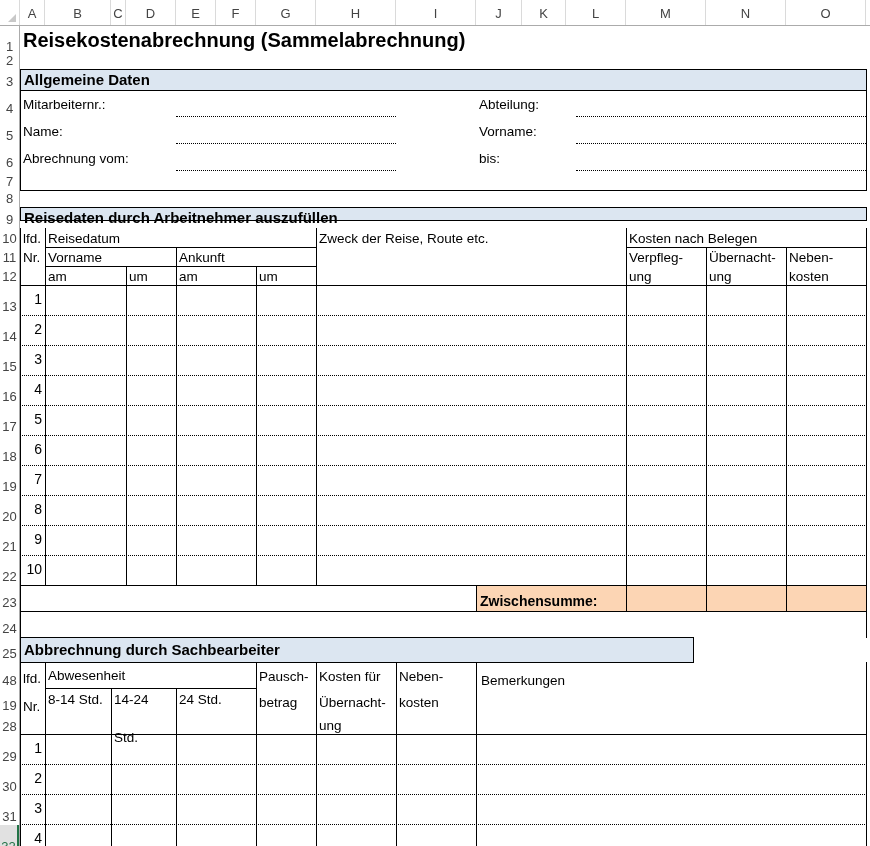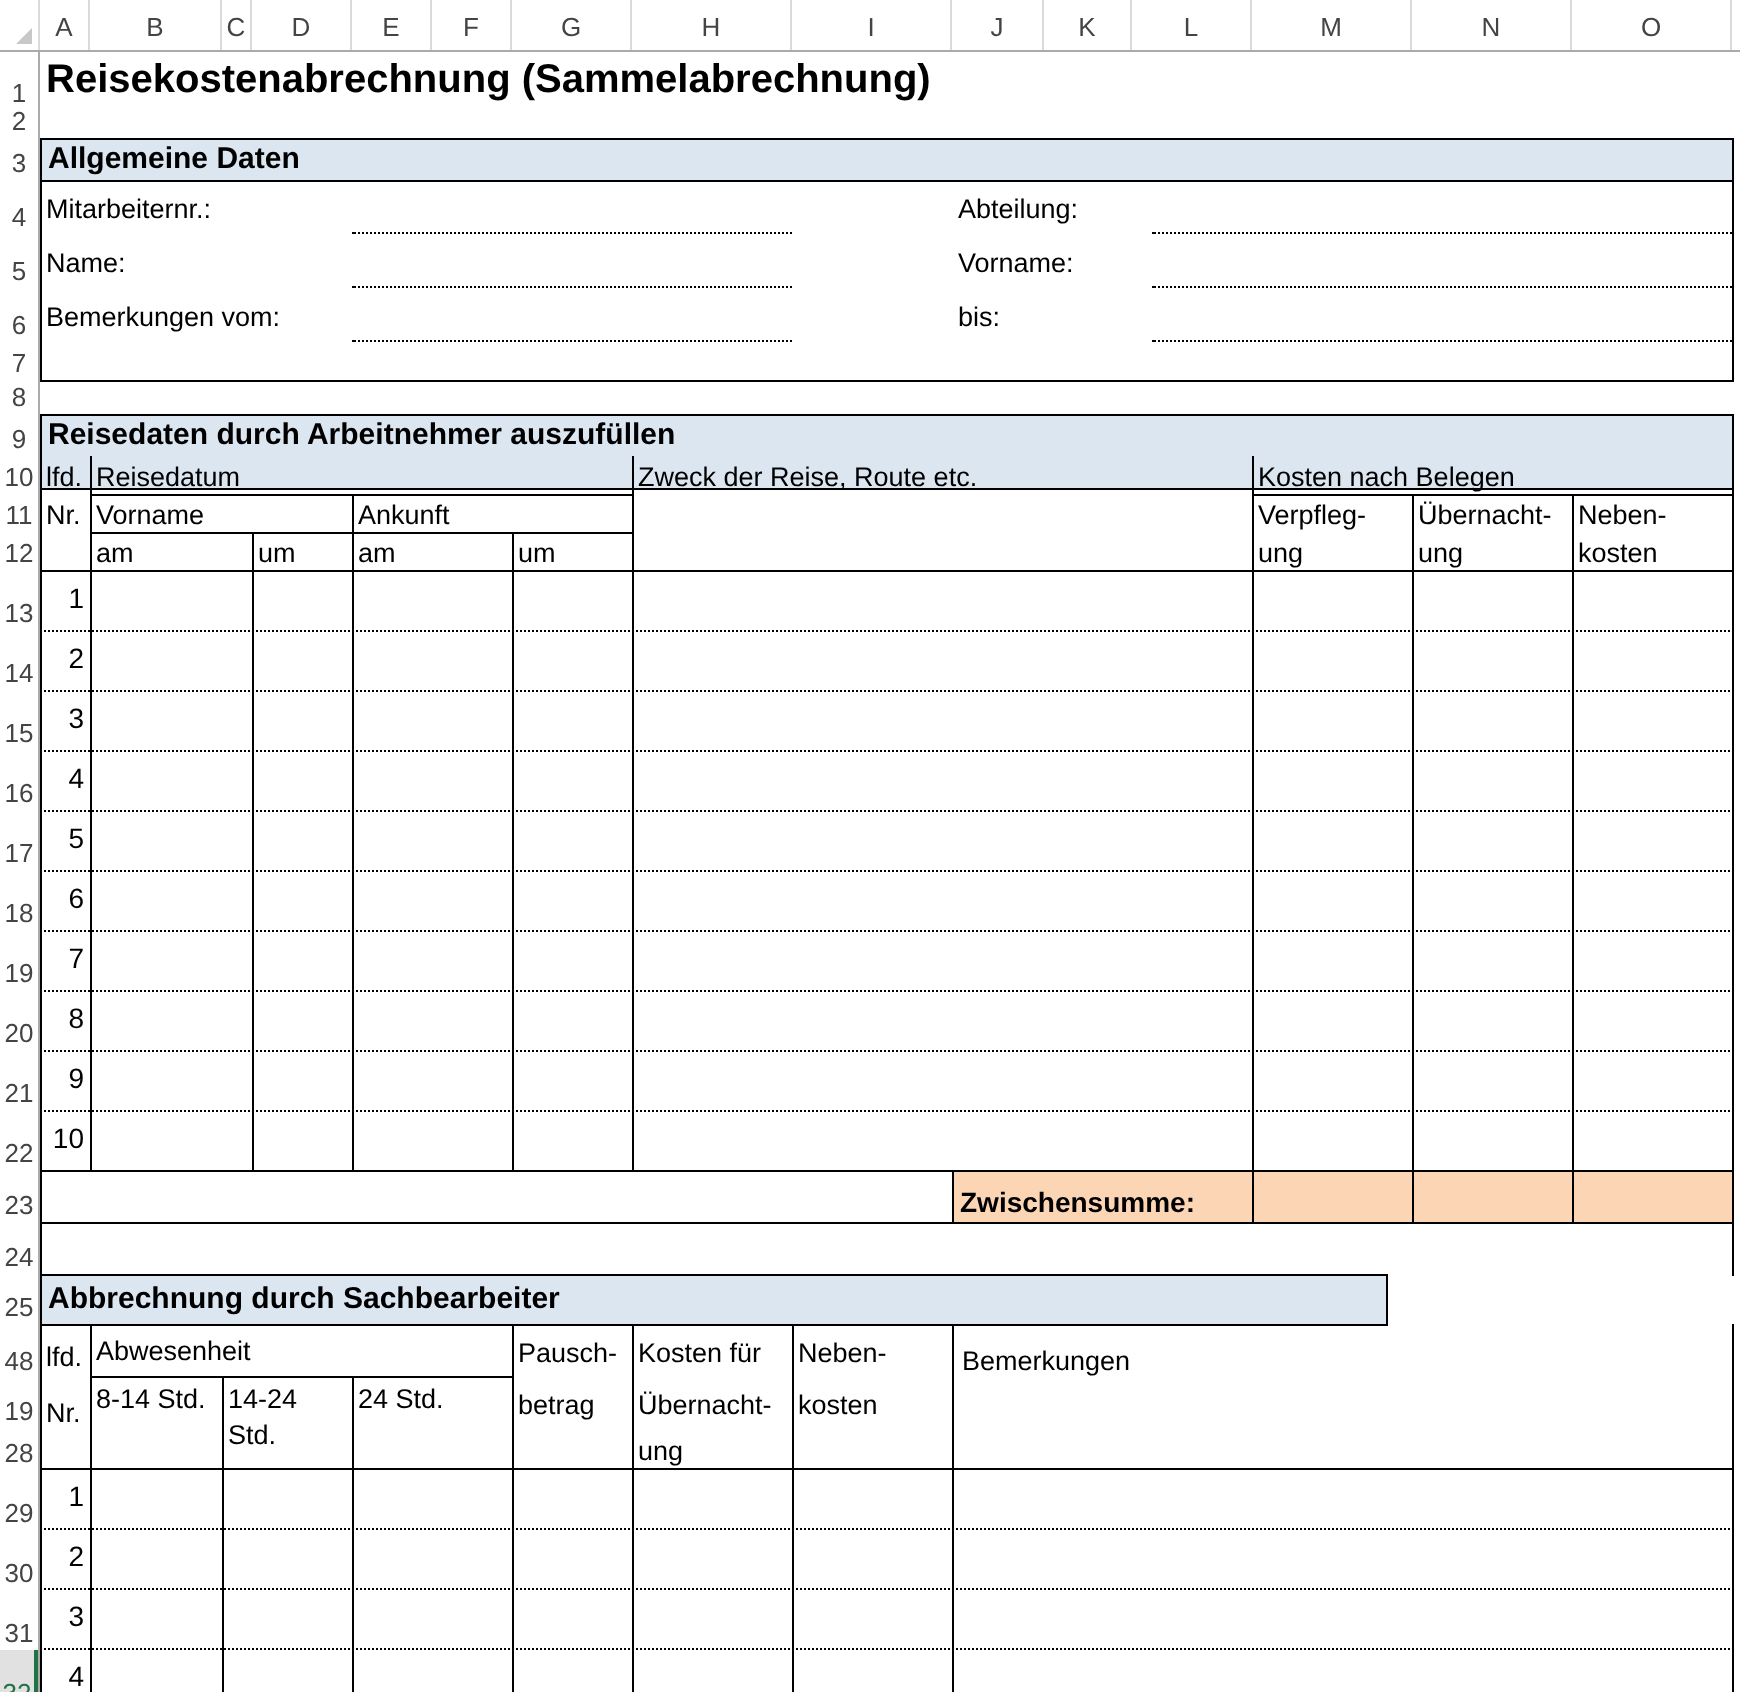--- a/index.html
+++ b/index.html
@@ -93,37 +93,37 @@
 <div class="abs" style="left:20px;top:90px;width:847px;height:101px;border:1px solid #000;border-top:none"></div>
 
 <div class="abs lbl" style="left:23px;top:97px">Mitarbeiternr.:</div>
 <div class="abs" style="left:176px;top:97px;width:220px;height:20px"></div>
 <div class="abs dotline" style="left:176px;top:116px;width:220px"></div>
 
 <div class="abs lbl" style="left:23px;top:124px">Name:</div>
 <div class="abs" style="left:176px;top:124px;width:220px;height:20px"></div>
 <div class="abs dotline" style="left:176px;top:143px;width:220px"></div>
 
-<div class="abs lbl" style="left:23px;top:151px">Bemerkungen vom:</div>
+<div class="abs lbl" style="left:23px;top:151px">Abrechnung vom:</div>
 <div class="abs" style="left:176px;top:151px;width:220px;height:20px"></div>
 <div class="abs dotline" style="left:176px;top:170px;width:220px"></div>
 
 <div class="abs lbl" style="left:479px;top:97px">Abteilung:</div>
 <div class="abs" style="left:576px;top:97px;width:290px;height:20px"></div>
 <div class="abs dotline" style="left:576px;top:116px;width:290px"></div>
 
 <div class="abs lbl" style="left:479px;top:124px">Vorname:</div>
 <div class="abs" style="left:576px;top:124px;width:290px;height:20px"></div>
 <div class="abs dotline" style="left:576px;top:143px;width:290px"></div>
 
 <div class="abs lbl" style="left:479px;top:151px">bis:</div>
 <div class="abs" style="left:576px;top:151px;width:290px;height:20px"></div>
 <div class="abs dotline" style="left:576px;top:170px;width:290px"></div>
 
-<div class="abs sect" style="left:20px;top:207px;width:847px;height:38px">Reisedaten durch Arbeitnehmer auszufüllen</div>
+<div class="abs sect" style="left:20px;top:207px;width:847px;height:14px">Reisedaten durch Arbeitnehmer auszufüllen</div>
 <div class="abs" style="left:20px;top:228px;width:847px;height:384px;border:1px solid #000;border-top:none"></div>
 
 <div class="abs cell" style="left:21px;top:230px">lfd.</div>
 <div class="abs cell" style="left:21px;top:249px">Nr.</div>
 <div class="abs cell" style="left:46px;top:230px">Reisedatum</div>
 <div class="abs cell" style="left:46px;top:249px">Vorname</div>
 <div class="abs cell" style="left:177px;top:249px">Ankunft</div>
 <div class="abs cell" style="left:46px;top:268px">am</div>
 <div class="abs cell" style="left:127px;top:268px">um</div>
 <div class="abs cell" style="left:177px;top:268px">am</div>
@@ -186,21 +186,21 @@
 
 <div class="abs" style="left:20px;top:611px;width:847px;height:27px;border-left:1px solid #000;border-right:1px solid #000"></div>
 <div class="abs sect" style="left:20px;top:637px;width:674px;height:26px;line-height:24px">Abbrechnung durch Sachbearbeiter</div>
 <div class="abs" style="left:20px;top:662px;width:847px;height:190px;border-left:1px solid #000;border-right:1px solid #000"></div>
 
 <div class="abs cell" style="left:21px;top:670px">lfd.</div>
 <div class="abs cell" style="left:21px;top:698px">Nr.</div>
 <div class="abs cell" style="left:46px;top:667px">Abwesenheit</div>
 <div class="abs cell" style="left:46px;top:691px">8-14 Std.</div>
 <div class="abs cell" style="left:112px;top:691px">14-24</div>
-<div class="abs cell" style="left:112px;top:709px">Std.</div>
+<div class="abs cell" style="left:112px;top:729px">Std.</div>
 <div class="abs cell" style="left:177px;top:691px">24 Std.</div>
 <div class="abs cell" style="left:257px;top:668px">Pausch-</div>
 <div class="abs cell" style="left:257px;top:694px">betrag</div>
 <div class="abs cell" style="left:317px;top:668px">Kosten für</div>
 <div class="abs cell" style="left:317px;top:694px">Übernacht-</div>
 <div class="abs cell" style="left:317px;top:717px">ung</div>
 <div class="abs cell" style="left:397px;top:668px">Neben-</div>
 <div class="abs cell" style="left:397px;top:694px">kosten</div>
 <div class="abs cell" style="left:479px;top:672px">Bemerkungen</div>
 

